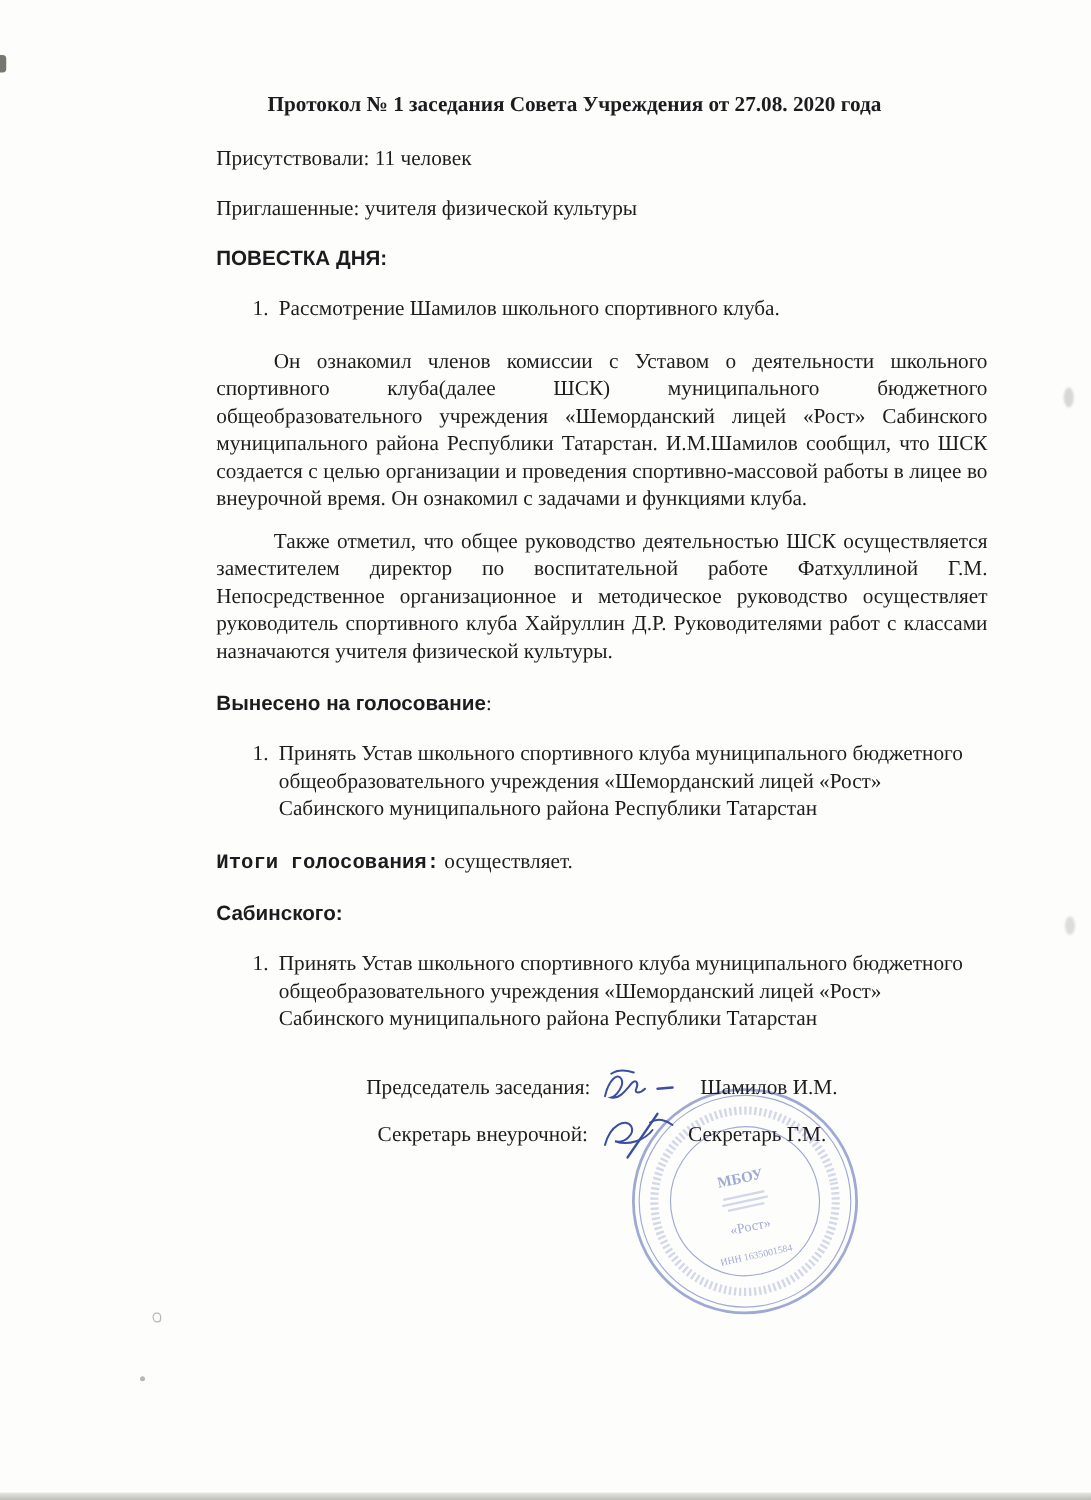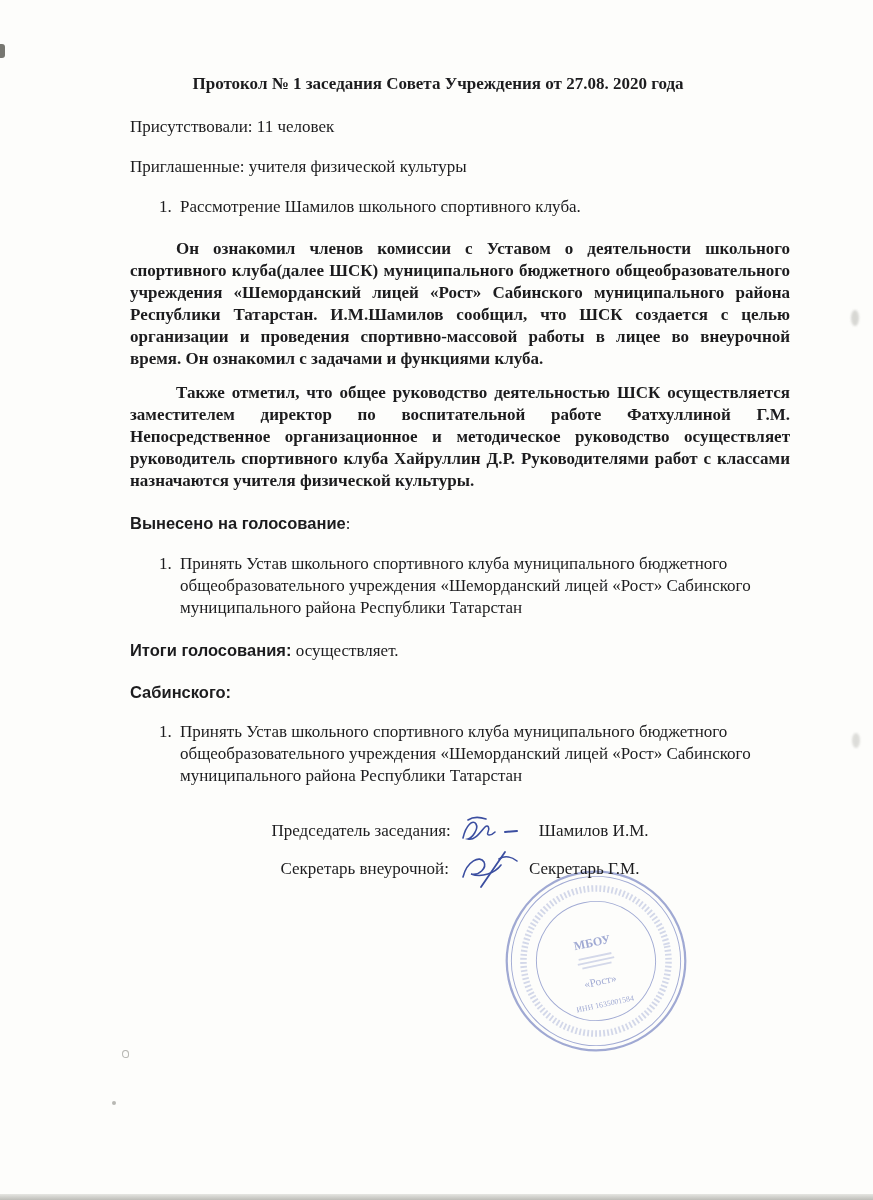--- a/index.html
+++ b/index.html
@@ -14,20 +14,21 @@
     overflow:hidden;
     color:#1c1c1e;
   }
 
   .page {
     position:relative;
     padding:73px 83px 0 130px;
     font-size:17px;
     line-height:22px;
     z-index:2;
+    margin-left:43px;
   }
 
   .title {
     font-size:17px;
     font-weight:bold;
     text-align:center;
     margin:0 44px 21px 0;
   }
 
   .line { margin-bottom:18px; }
@@ -49,26 +50,25 @@
   .indent-block {
     margin-left:46px;
     margin-bottom:6px;
     max-width:614px;
   }
 
   .body-para {
     text-indent:46px;
     text-align:justify;
     margin-bottom:12px;
-    font-weight:bold;
   }
   .body-para.mb-20 { margin-bottom:20px; }
 
   .mixed-line { margin-bottom:19px; }
-  .mixed-line .bold-sans { font-family:Liberation Sans, sans-serif; font-weight:bold; font-size:16.5px;text-align:right; }
+  .mixed-line .bold-sans { font-family:Liberation Mono, monospace; font-weight:bold; font-size:16.5px;text-align:right; }
 
   
   .sig-area {
     position:relative;
     margin-top:26px;
     z-index:3;
   }
   .sig-row {
     display:flex;
     align-items:center;
@@ -128,20 +128,21 @@
   </svg>
 
   <div class="page">
 
     <h1 class="title">Протокол № 1 заседания Совета Учреждения от 27.08. 2020 года</h1>
 
     <p class="line">Присутствовали: 11 человек</p>
 
     <p class="line">Приглашенные: учителя физической культуры</p>
 
+    <h2 class="sans-heading">ПОВЕСТКА ДНЯ:</h2>
 
     <ol class="num-list">
       <li>Рассмотрение Шамилов школьного спортивного клуба.</li>
     </ol>
 
 
     <p class="body-para">Он ознакомил членов комиссии с Уставом о деятельности школьного спортивного клуба(далее ШСК)  муниципального бюджетного общеобразовательного учреждения «Шеморданский лицей «Рост» Сабинского муниципального района Республики Татарстан. И.М.Шамилов сообщил, что ШСК создается с целью организации и проведения спортивно-массовой работы в лицее во внеурочной время. Он ознакомил с задачами и функциями клуба.</p>
 
     <p class="body-para mb-20">Также отметил, что общее руководство деятельностью ШСК осуществляется заместителем директор по воспитательной работе Фатхуллиной Г.М. Непосредственное организационное и методическое руководство осуществляет руководитель спортивного клуба Хайруллин Д.Р. Руководителями работ с классами назначаются учителя физической культуры.</p>
 

